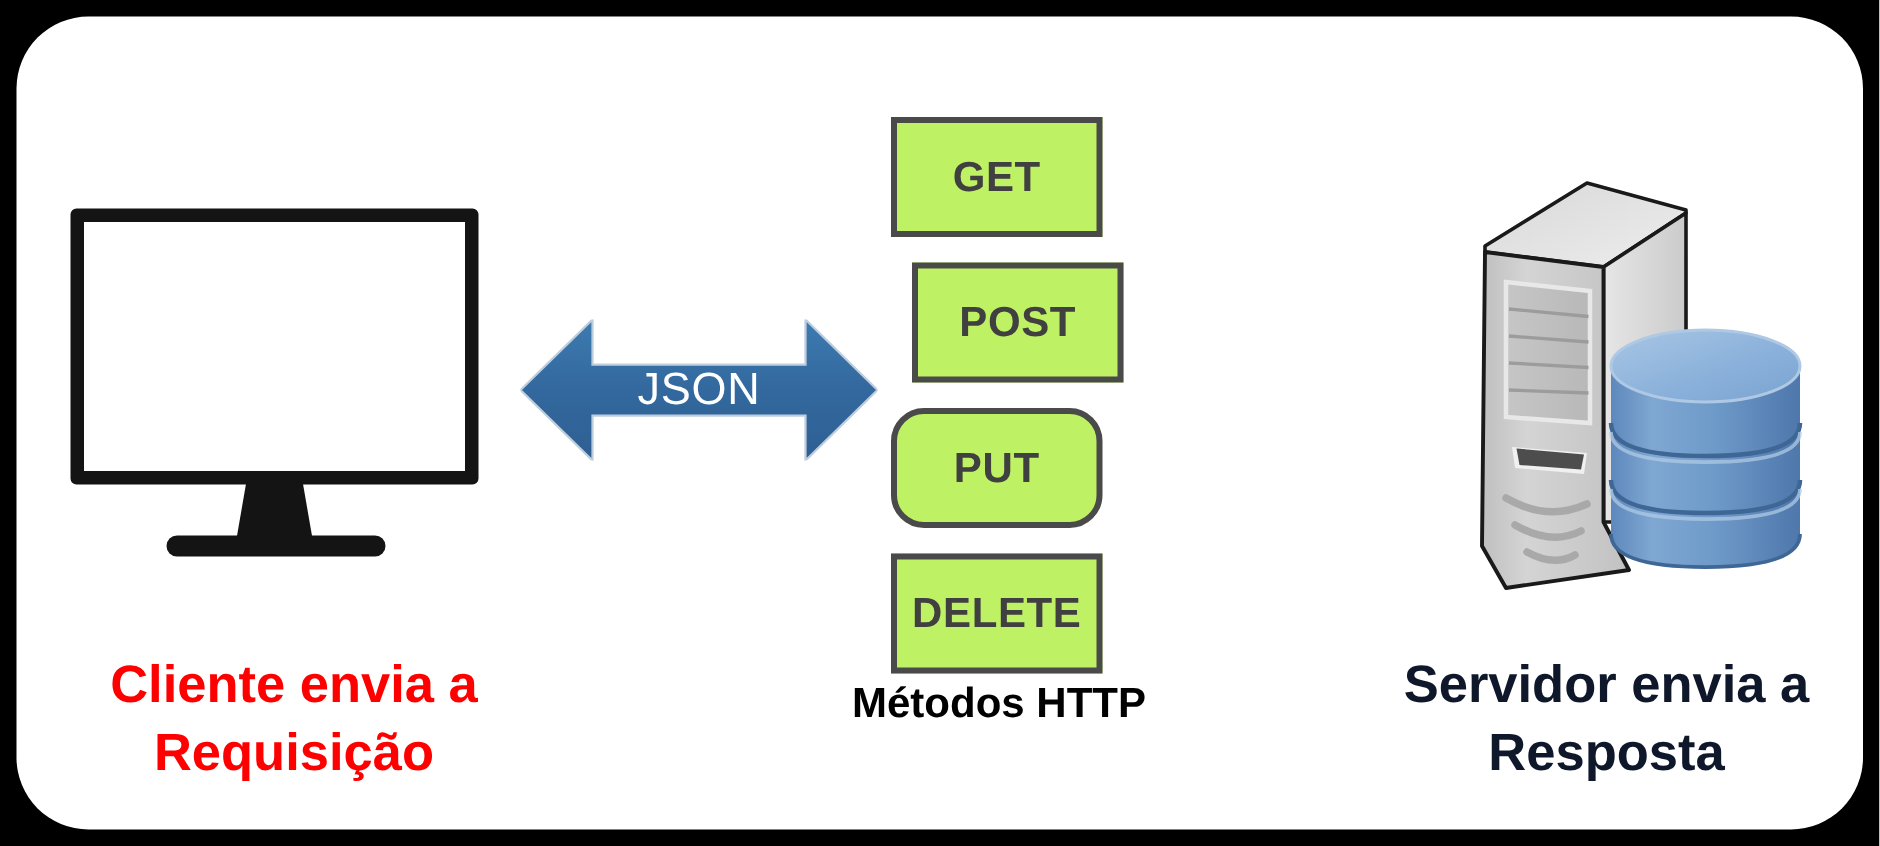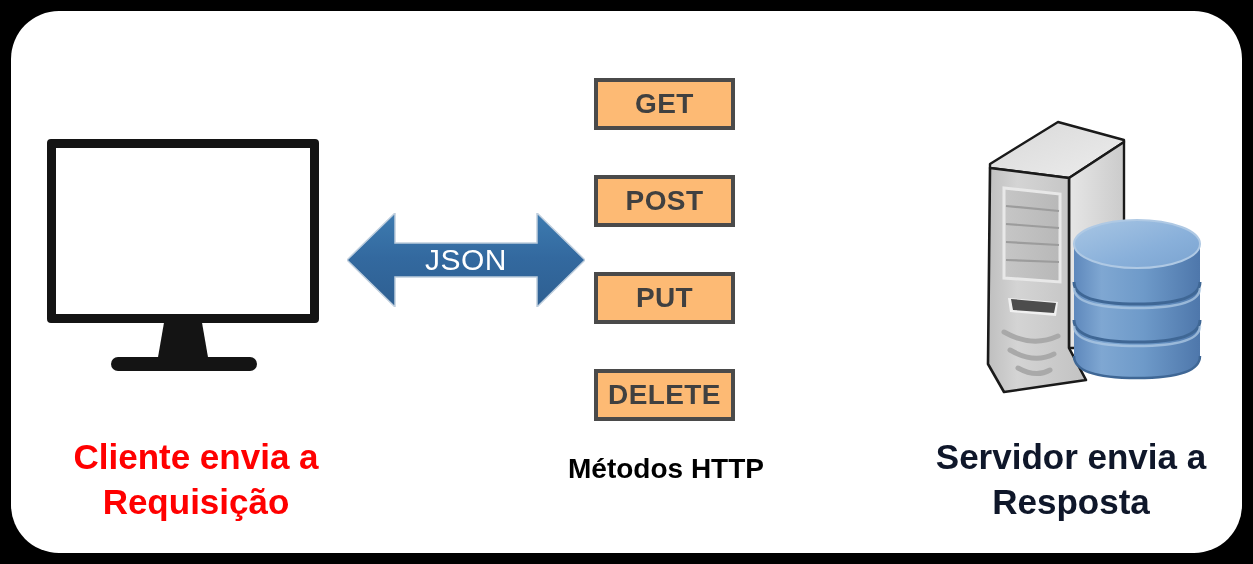--- a/index.html
+++ b/index.html
@@ -95,35 +95,35 @@
     position: absolute;
     left: 583px;
     top: 67px;
     width: 143px;
     height: 366px;
   }
   .method-box {
     position: absolute;
     left: 0;
     width: 141px;
-    height: 52px;
-    background: #fdba74;
+    height: 80px;
+    background: #bef264;
     border: 4px solid #4A4A4A;
     box-sizing: border-box;
     display: flex;
     align-items: center;
     justify-content: center;
     color: #404040;
     font-size: 28px;
     font-weight: bold;
     letter-spacing: 0.4px;
   }
   .method-box.m0 { top: 0px; }
-  .method-box.m1 { top: 97px; }
-  .method-box.m2 { top: 194px; }
+  .method-box.m1 { top: 97px; margin-left: 14px; }
+  .method-box.m2 { top: 194px; border-radius: 22px; }
   .method-box.m3 { top: 291px; }
 
   
   #server-group {
     position: absolute;
     left: 963px;
     top: 105px;
     width: 230px;
     height: 290px;
   }

